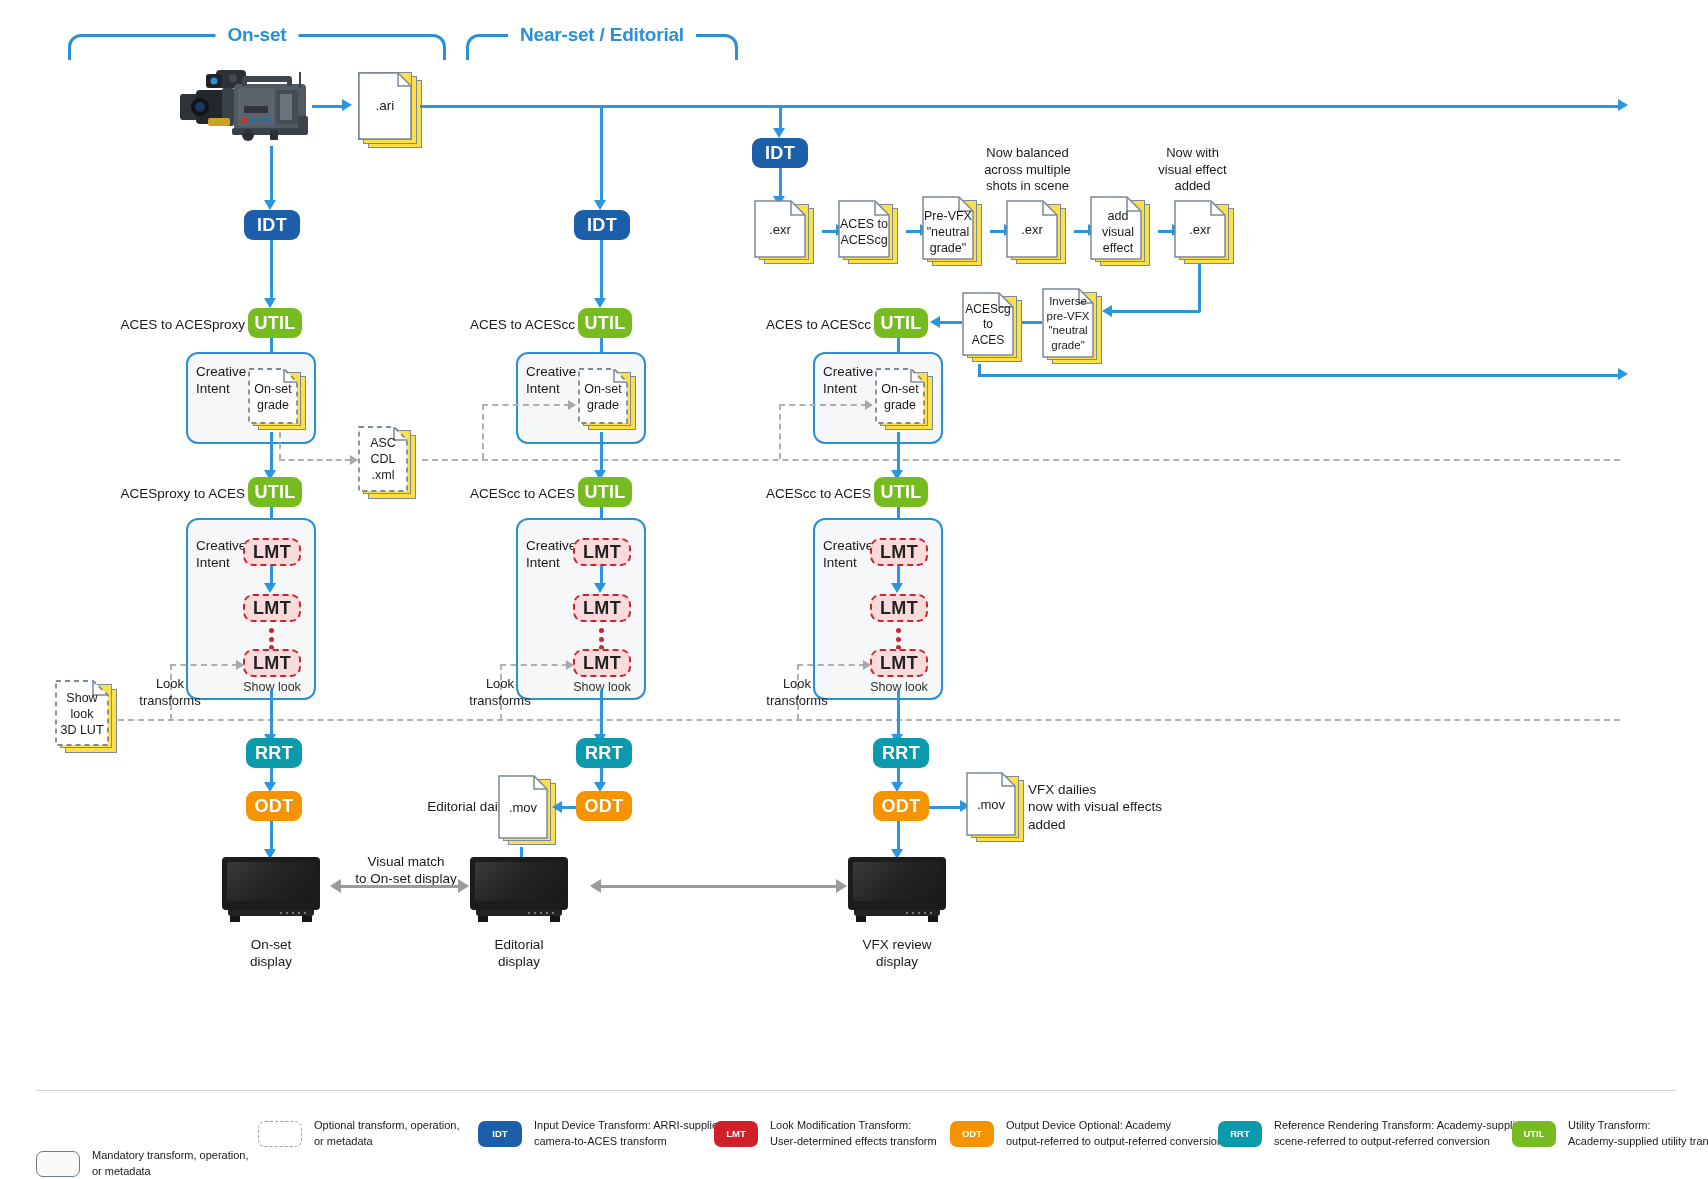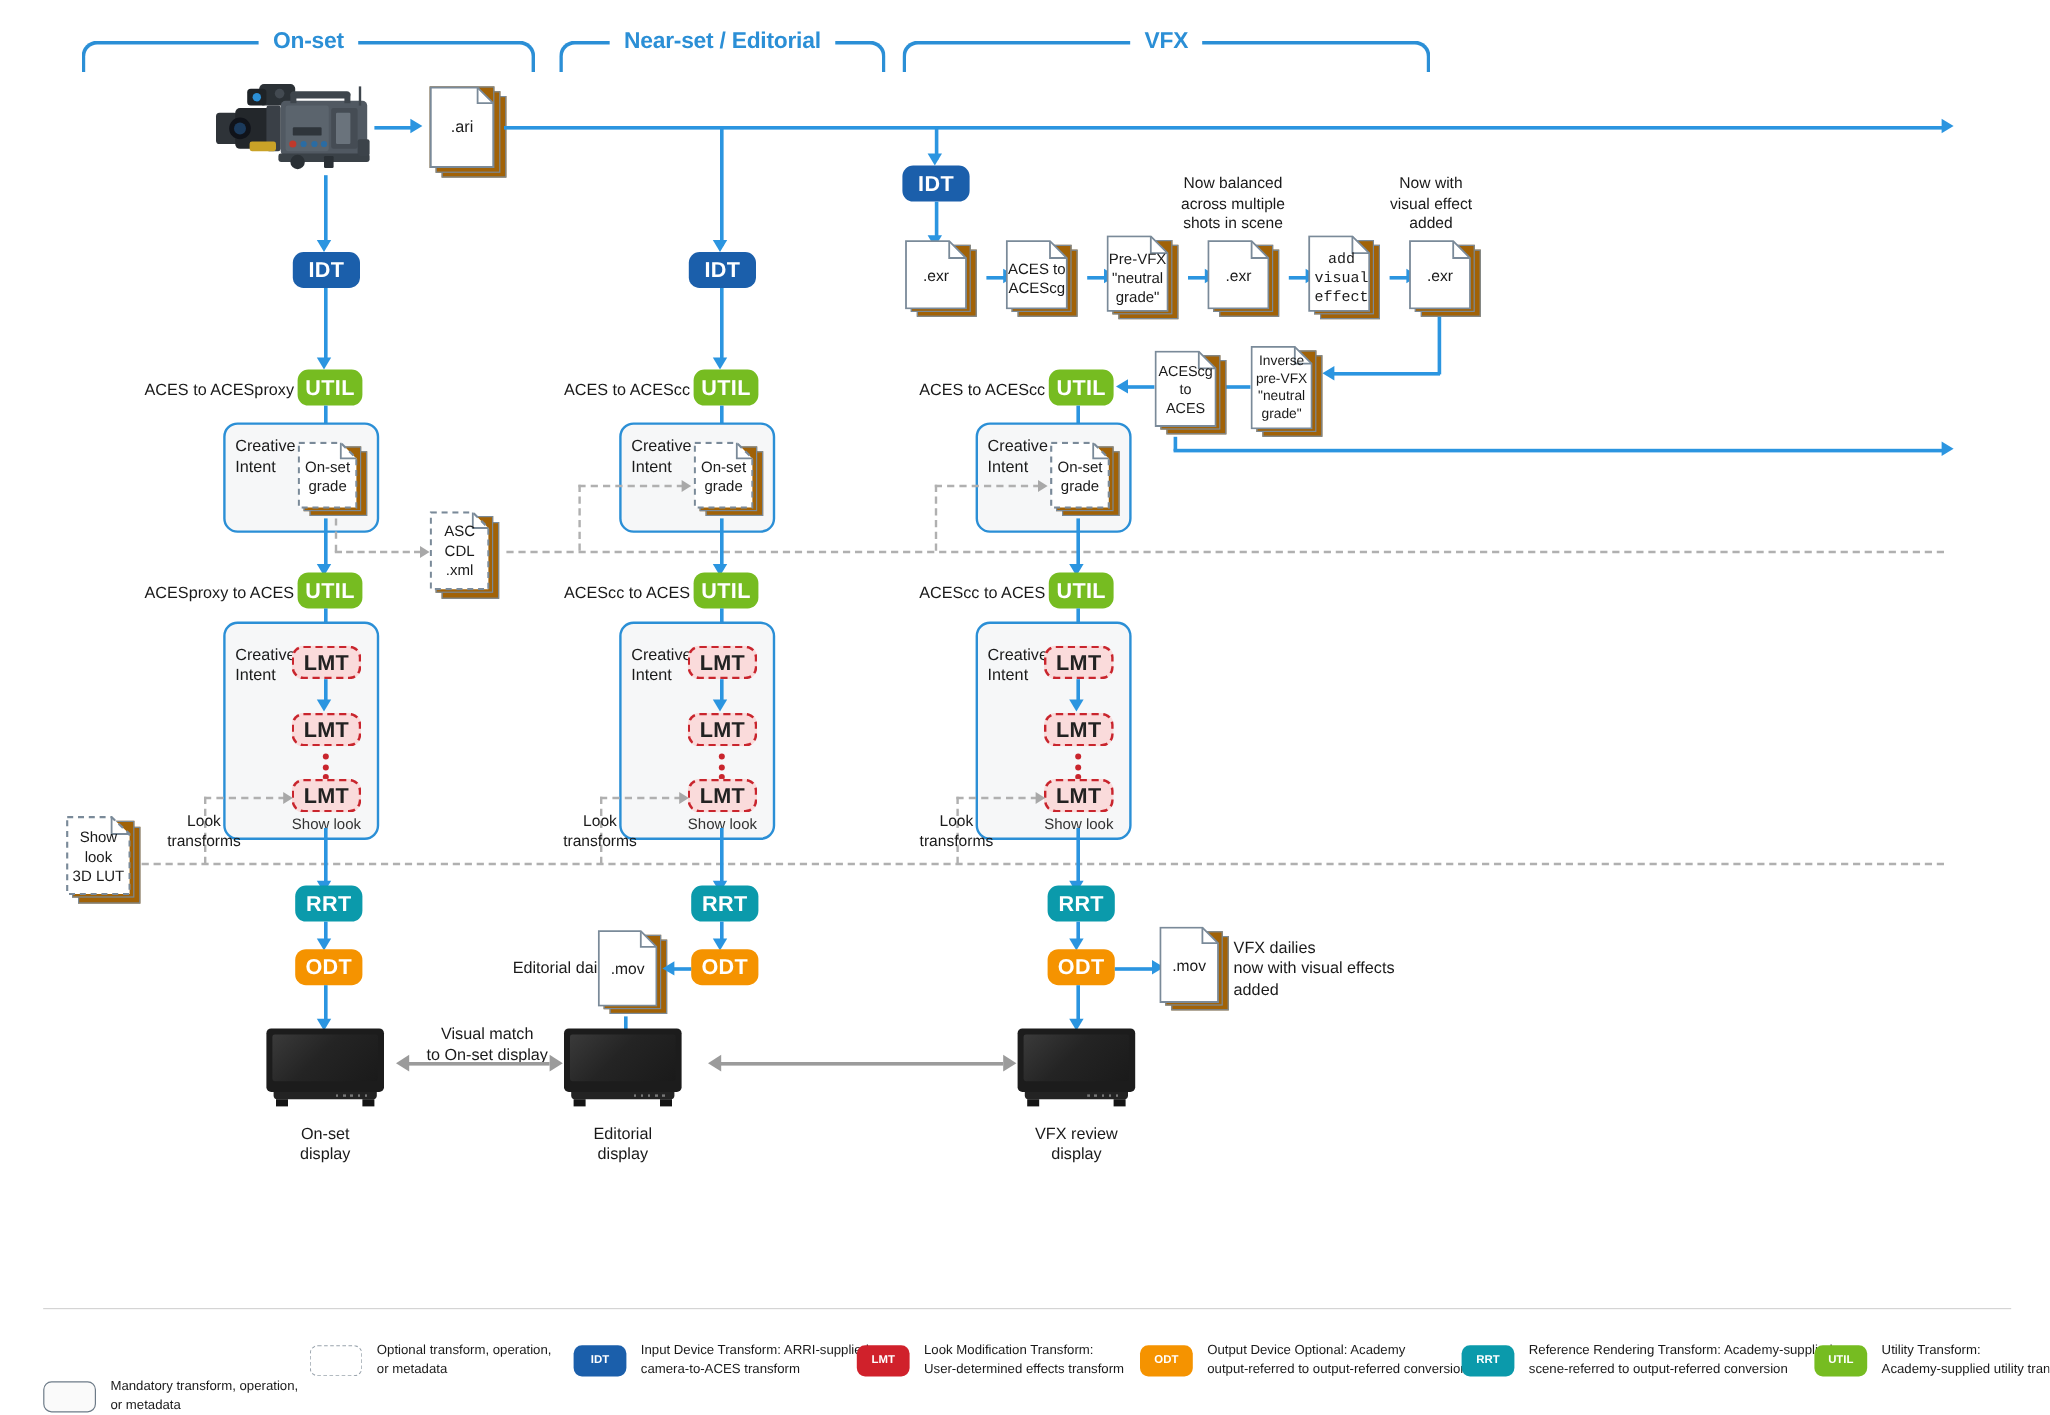--- a/index.html
+++ b/index.html
@@ -62,21 +62,21 @@
     border: 2.5px dashed #c9252d;
     border-radius: 10px;
   }
 
   
   .doc {
     position: absolute;
   }
   .doc .sheet {
     position: absolute;
-    background: #a16207;
+    background: #fde047;
     border: 1.5px solid #7a8a99;
   }
   .doc .sheet.s3 { }
   .doc .sheet.s2 { }
   .doc .sheet.s1 {
     display: flex;
     align-items: center;
     justify-content: center;
     text-align: center;
     color: #1a1a1a;
@@ -204,23 +204,20 @@
 <body>
 
 <div id="stage">
 
   <div class="bracket" style="left:68px; top:34px; width:378px;">
     <span class="bracket-label">On-set</span>
   </div>
   <div class="bracket" style="left:466px; top:34px; width:272px;">
     <span class="bracket-label">Near-set  / Editorial</span>
   </div>
-  <div class="bracket" style="left:752px; top:34px; width:440px;">
-    <span class="bracket-label">VFX</span>
-  </div>
 
   <div class="camera" style="left:178px; top:66px; width:140px; height:80px;">
     <svg width="140" height="80" viewBox="0 0 140 80">
 
       <rect x="2" y="28" width="18" height="26" rx="3" fill="#2e3338"></rect>
       <rect x="18" y="24" width="36" height="34" rx="4" fill="#23272b"></rect>
       <circle cx="22" cy="41" r="9" fill="#10131a"></circle>
       <circle cx="22" cy="41" r="5" fill="#1b3a5c"></circle>
       <rect x="44" y="22" width="12" height="38" rx="2" fill="#3a4047"></rect>
       <rect x="30" y="52" width="22" height="8" rx="2" fill="#c9a227"></rect>
@@ -357,21 +354,21 @@
   <div class="ln-h" style="left:1074px; top:230px; width:16px;"></div>
   <div class="ah-right" style="left:1088px; top:224px;"></div>
 
   <div class="doc" style="left:1090px; top:196px; width:64px; height:70px;">
     <div class="sheet" style="left:10px; top:8px; width:50px; height:62px;"></div>
     <div class="sheet" style="left:5px; top:4px; width:50px; height:62px;"></div>
     <svg width="52" height="64" style="position:absolute;left:0;top:0;">
       <path d="M1 1 L37 1 L51 15 L51 63 L1 63 Z" fill="#ffffff" stroke="#7a8a99" stroke-width="1.5"></path>
       <path d="M37 1 L37 15 L51 15" fill="none" stroke="#7a8a99" stroke-width="1.5"></path>
     </svg>
-    <div class="lbl c" style="left:0; top:12px; width:56px; font-size:12.5px; white-space:pre-line;font-family:Liberation Mono, monospace;">add
+    <div class="lbl c" style="left:0; top:12px; width:56px; font-size:12.5px; white-space:pre-line;">add
 visual
 effect</div>
   </div>
   <div class="ln-h" style="left:1158px; top:230px; width:16px;"></div>
   <div class="ah-right" style="left:1172px; top:224px;"></div>
 
   <div class="doc" style="left:1174px; top:200px; width:64px; height:64px;">
     <div class="sheet" style="left:10px; top:8px; width:50px; height:56px;"></div>
     <div class="sheet" style="left:5px; top:4px; width:50px; height:56px;"></div>
     <svg width="52" height="58" style="position:absolute;left:0;top:0;">

